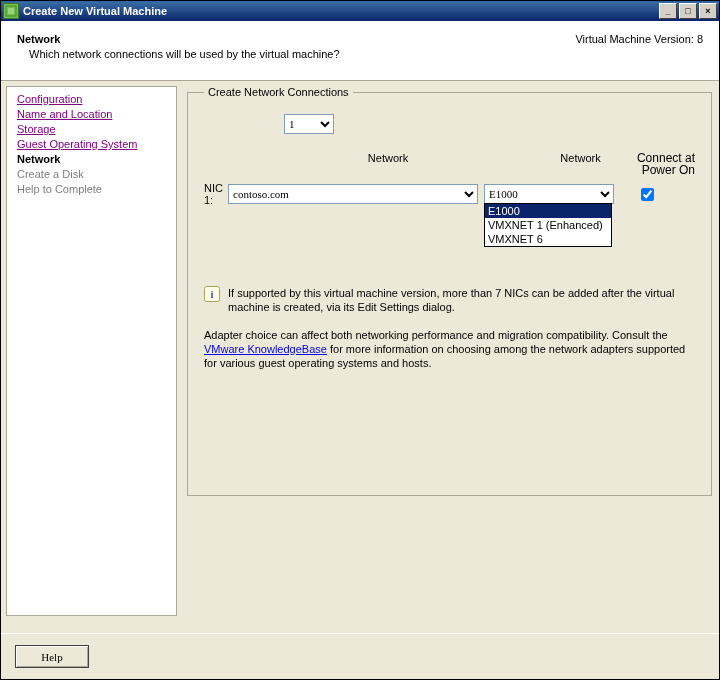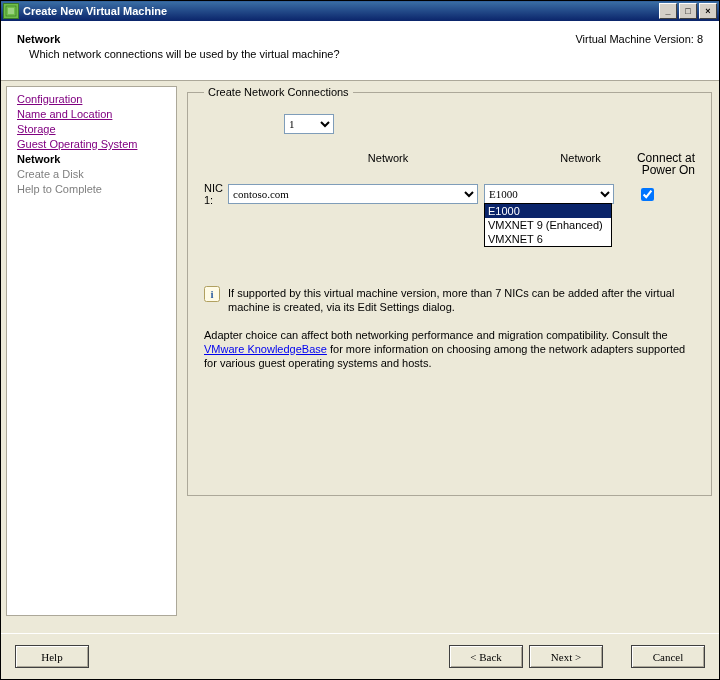--- a/index.html
+++ b/index.html
@@ -115,21 +115,21 @@
           <span class="nic-label">NIC 1:</span>
           <select class="net-select">
             <option>contoso.com</option>
           </select>
           <span class="ad-wrap">
             <select class="ad-select">
               <option>E1000</option>
             </select>
             <div class="dropdown">
               <div class="sel">E1000</div>
-              <div>VMXNET 9 (Enhanced)</div>
+              <div>VMXNET 1 (Enhanced)</div>
               <div>VMXNET 6</div>
             </div>
           </span>
           <input type="checkbox" checked="" class="chk" style="">
         </div>
 
         <div class="info">
           <span class="info-icon">
             <svg viewBox="0 0 16 16">
                 <rect x="0.5" y="0.5" width="15" height="15" rx="2" fill="#fffbe6" stroke="#b0a060"></rect>
@@ -141,21 +141,15 @@
 
         <div class="advice">
           <span>Adapter choice can affect both networking performance and migration compatibility. Consult the </span><a href="#">VMware KnowledgeBase</a><span> for more information on choosing among the network adapters supported for various guest operating systems and hosts.</span>
         </div>
       </fieldset>
     </div>
   </div>
 
   <div class="footer">
     <button class="btn">Help</button>
-    <div class="footer-right">
-      <button class="btn">&lt; Back</button>
-      <button class="btn">Next &gt;</button>
-      <span class="gap"></span>
-      <button class="btn">Cancel</button>
-    </div>
   </div>
 
 </div>
 
 </body></html>

